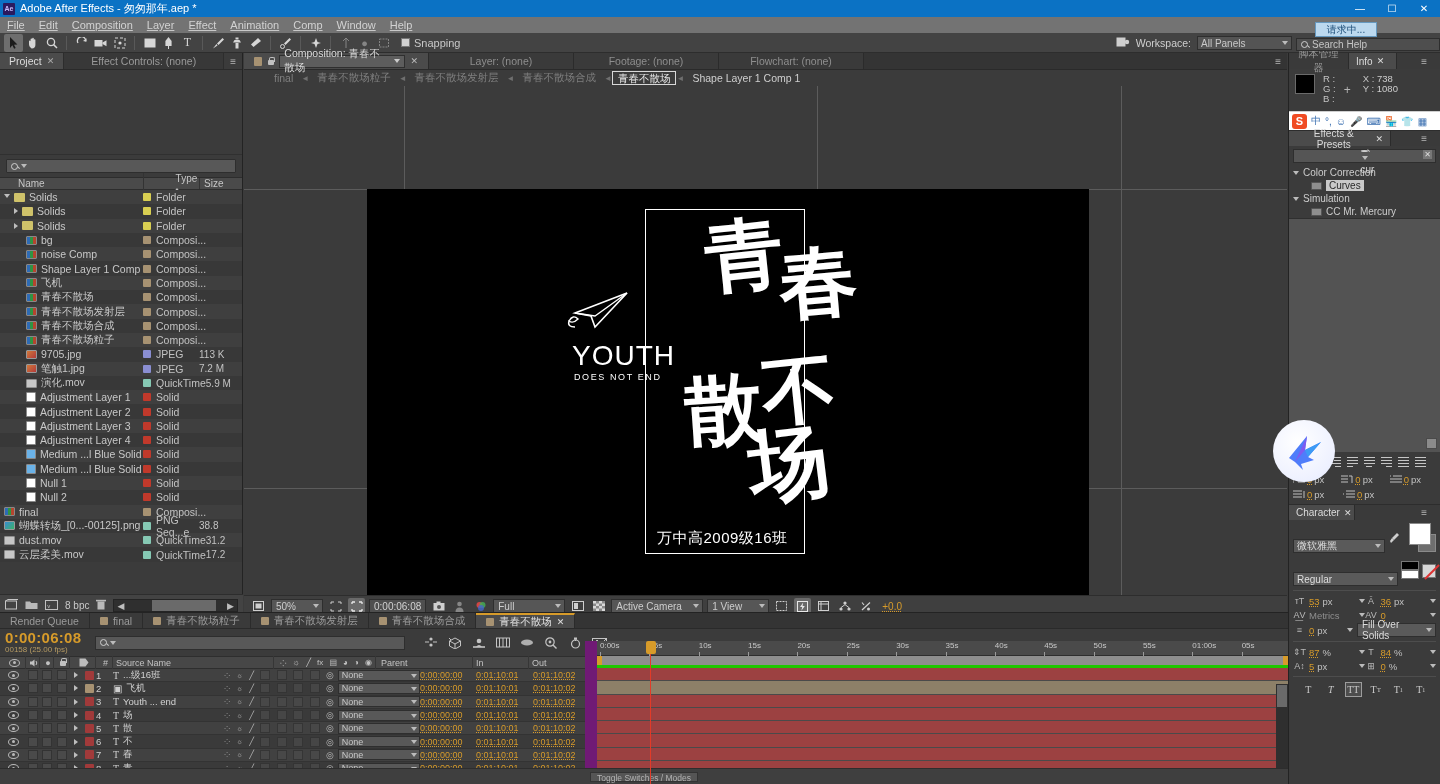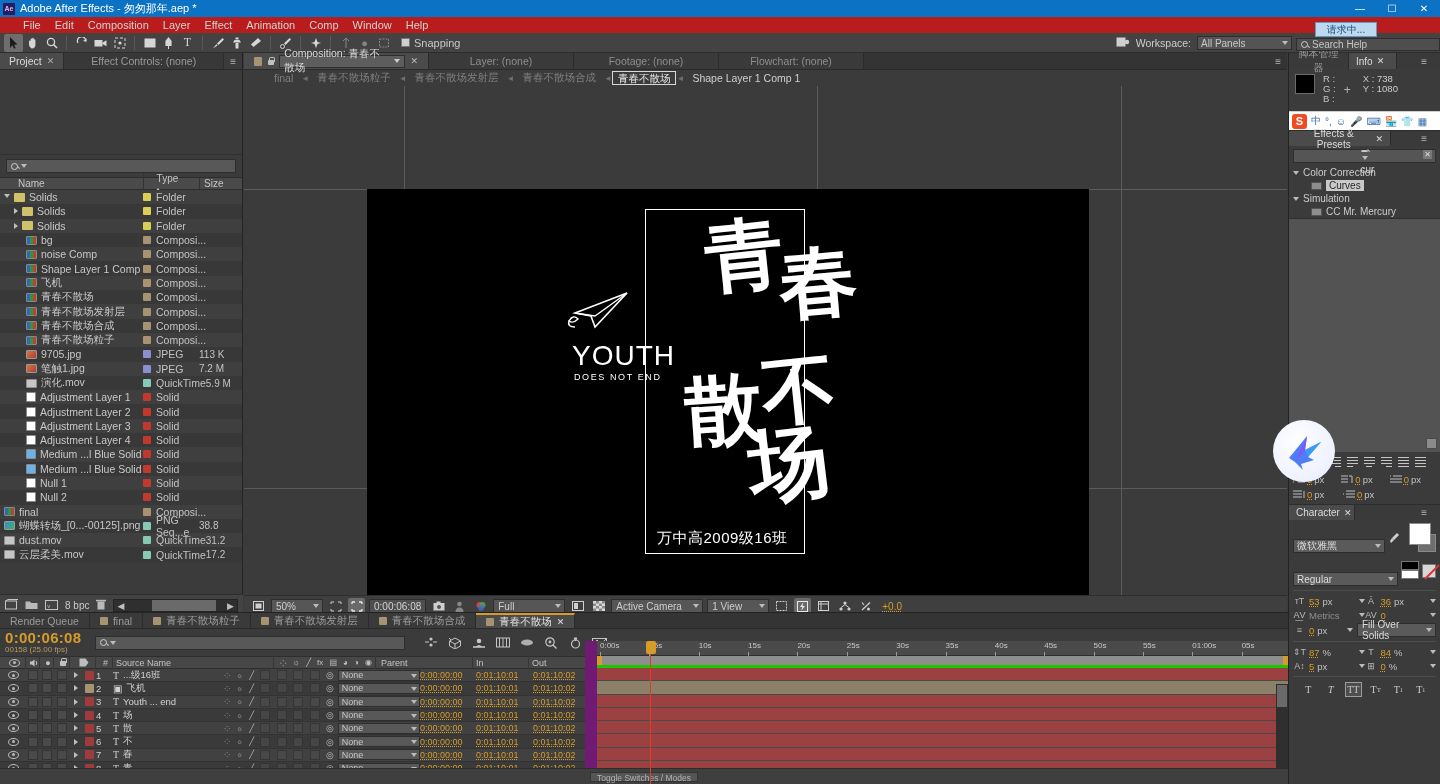--- a/index.html
+++ b/index.html
@@ -23,21 +23,21 @@
     display:flex;align-items:center;justify-content:center;border-radius:1px;
     font-weight:bold;margin-right:5px;
   }
   .title-text{ color:#ffffff; font-size:11px; }
   .win-btns{ position:absolute; right:0; top:0; height:17px; display:flex; }
   .win-btn{ width:32px;height:17px;display:flex;align-items:center;justify-content:center;color:#fff;font-size:10px; }
 
   
   .menubar{
     position:absolute; left:0; top:17px; width:1440px; height:16px;
-    background:#b91c1c; display:flex; align-items:center; padding-left:16px;
+    background:#737373; display:flex; align-items:center; padding-left:0;text-decoration:underline;
   }
   .menu-item{ padding:0 7px; font-size:11px; color:#d2d2d2; line-height:16px; }
 
   
   .toolbar{
     position:absolute; left:0; top:33px; width:1440px; height:20px;
     background:#434343; border-bottom:1px solid #2d2d2d;
     display:flex; align-items:center; padding-left:4px; gap:0px;
   }
   .tbtn{
@@ -76,21 +76,21 @@
     margin:4px 6px; height:14px; background:#585858; border:1px solid #2e2e2e; border-radius:1px;
     display:flex; align-items:center; padding:0 4px; gap:3px; color:#bdbdbd; font-size:10px;
   }
   .magni{ width:7px;height:7px;border:1.3px solid #cfcfcf;border-radius:50%;position:relative;display:inline-block;}
   .magni::after{content:"";position:absolute;width:3px;height:1.3px;background:#cfcfcf;transform:rotate(45deg);right:-3px;bottom:0;}
   .proj-header{
     height:13px; background:#4a4a4a; display:flex; align-items:center;
     font-size:10px; color:#c6c6c6; border-bottom:1px solid #2d2d2d; border-top:1px solid #2d2d2d;
   }
   .ph-name{ flex:0 0 143px; padding-left:18px; }
-  .ph-type{ flex:0 0 56px; border-left:1px solid #333; padding-left:0; }
+  .ph-type{ flex:0 0 56px; border-left:1px solid #333; padding-left:19px; }
   .ph-size{ flex:1; border-left:1px solid #333; padding-left:4px; }
   .proj-list{ height:432px; overflow:hidden; position:relative; }
   .prow{
     height:14.3px; display:flex; align-items:center; font-size:10.5px; color:#c8c8c8;
   }
   .prow.odd{ background:#3f3f3f; }
   .prow.even{ background:#383838; }
   .prow .nm{ flex:0 0 143px; display:flex; align-items:center; gap:4px; overflow:hidden; white-space:nowrap; }
   .prow .ty{ flex:0 0 56px; display:flex; align-items:center; gap:5px; color:#c2c2c2;}
   .prow .sz{ flex:1; color:#c2c2c2; font-size:10px; }

